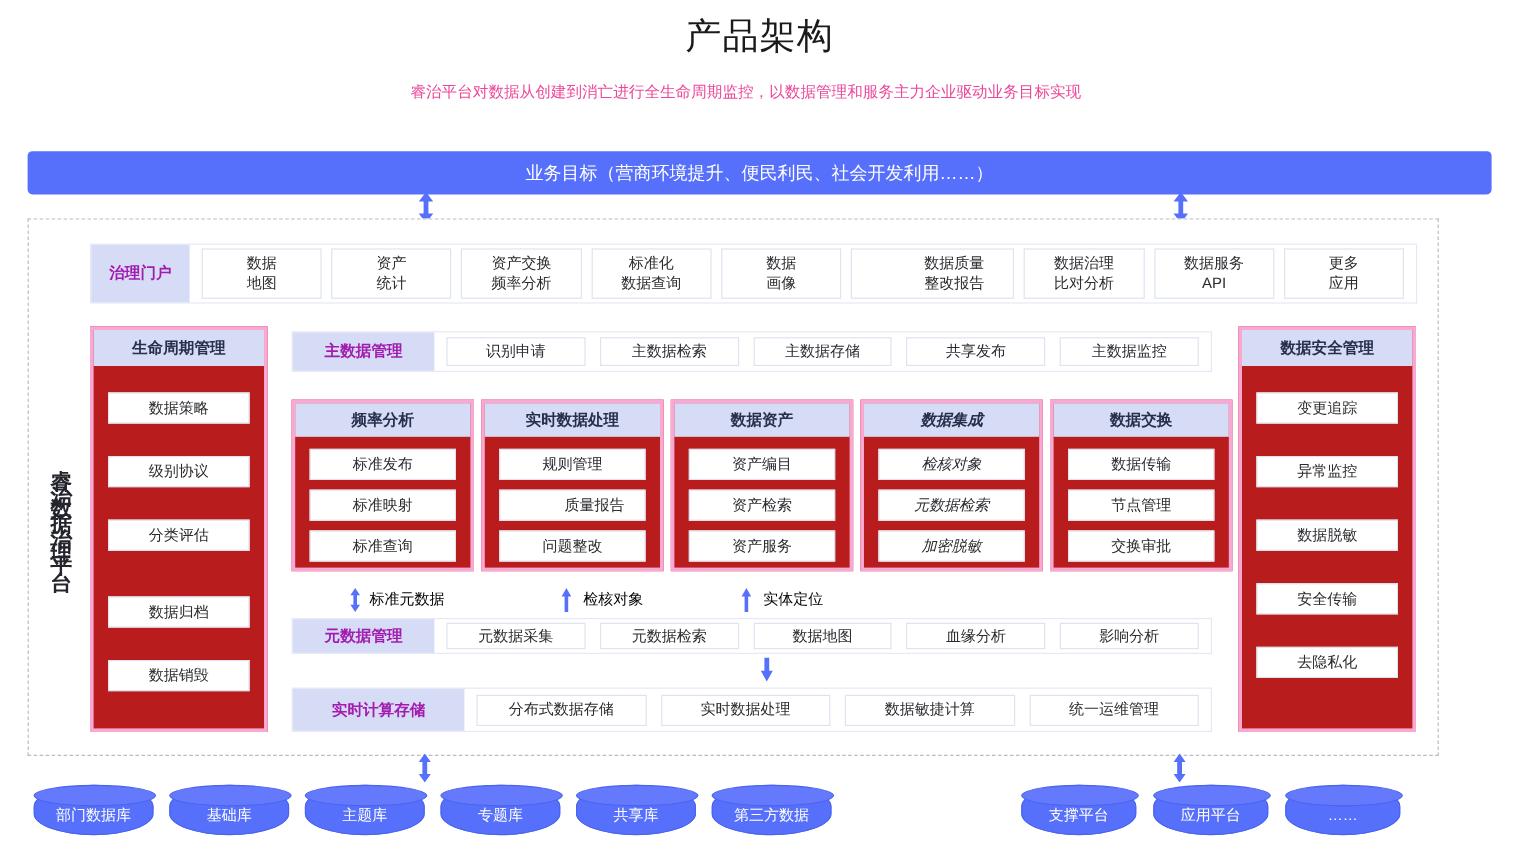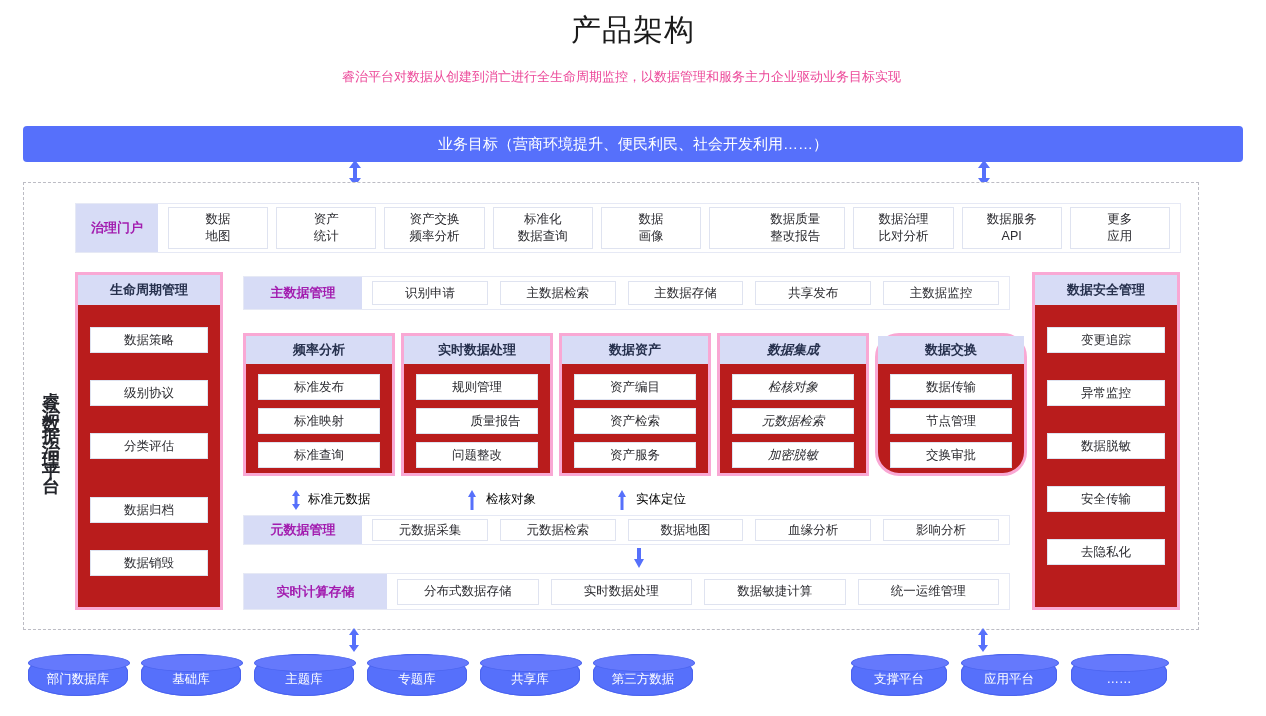--- a/index.html
+++ b/index.html
@@ -232,21 +232,21 @@
         </div>
       </div>
       <div class="panel" style="left: 717px; top: 333px; width: 152px; height: 143px; font-style: italic;">
         <div class="panel-head" style="height: 28px;">数据集成</div>
         <div style="padding-top: 10px;">
           <div class="item" style="margin-bottom: 8px;">检核对象</div>
           <div class="item" style="margin-bottom: 8px;">元数据检索</div>
           <div class="item" style="margin-bottom: 8px;">加密脱敏</div>
         </div>
       </div>
-      <div class="panel" style="left: 875px; top: 333px; width: 152px; height: 143px; border-radius: 24px;">
+      <div class="panel" style="left: 875px; top: 333px; width: 152px; height: 143px;">
         <div class="panel-head" style="height: 28px;">数据交换</div>
         <div style="padding-top: 10px;">
           <div class="item" style="margin-bottom: 8px;">数据传输</div>
           <div class="item" style="margin-bottom: 8px;">节点管理</div>
           <div class="item" style="margin-bottom: 8px;">交换审批</div>
         </div>
       </div>
     </div>
 
   <div class="arrow" style="left:290px; top:490px;">

